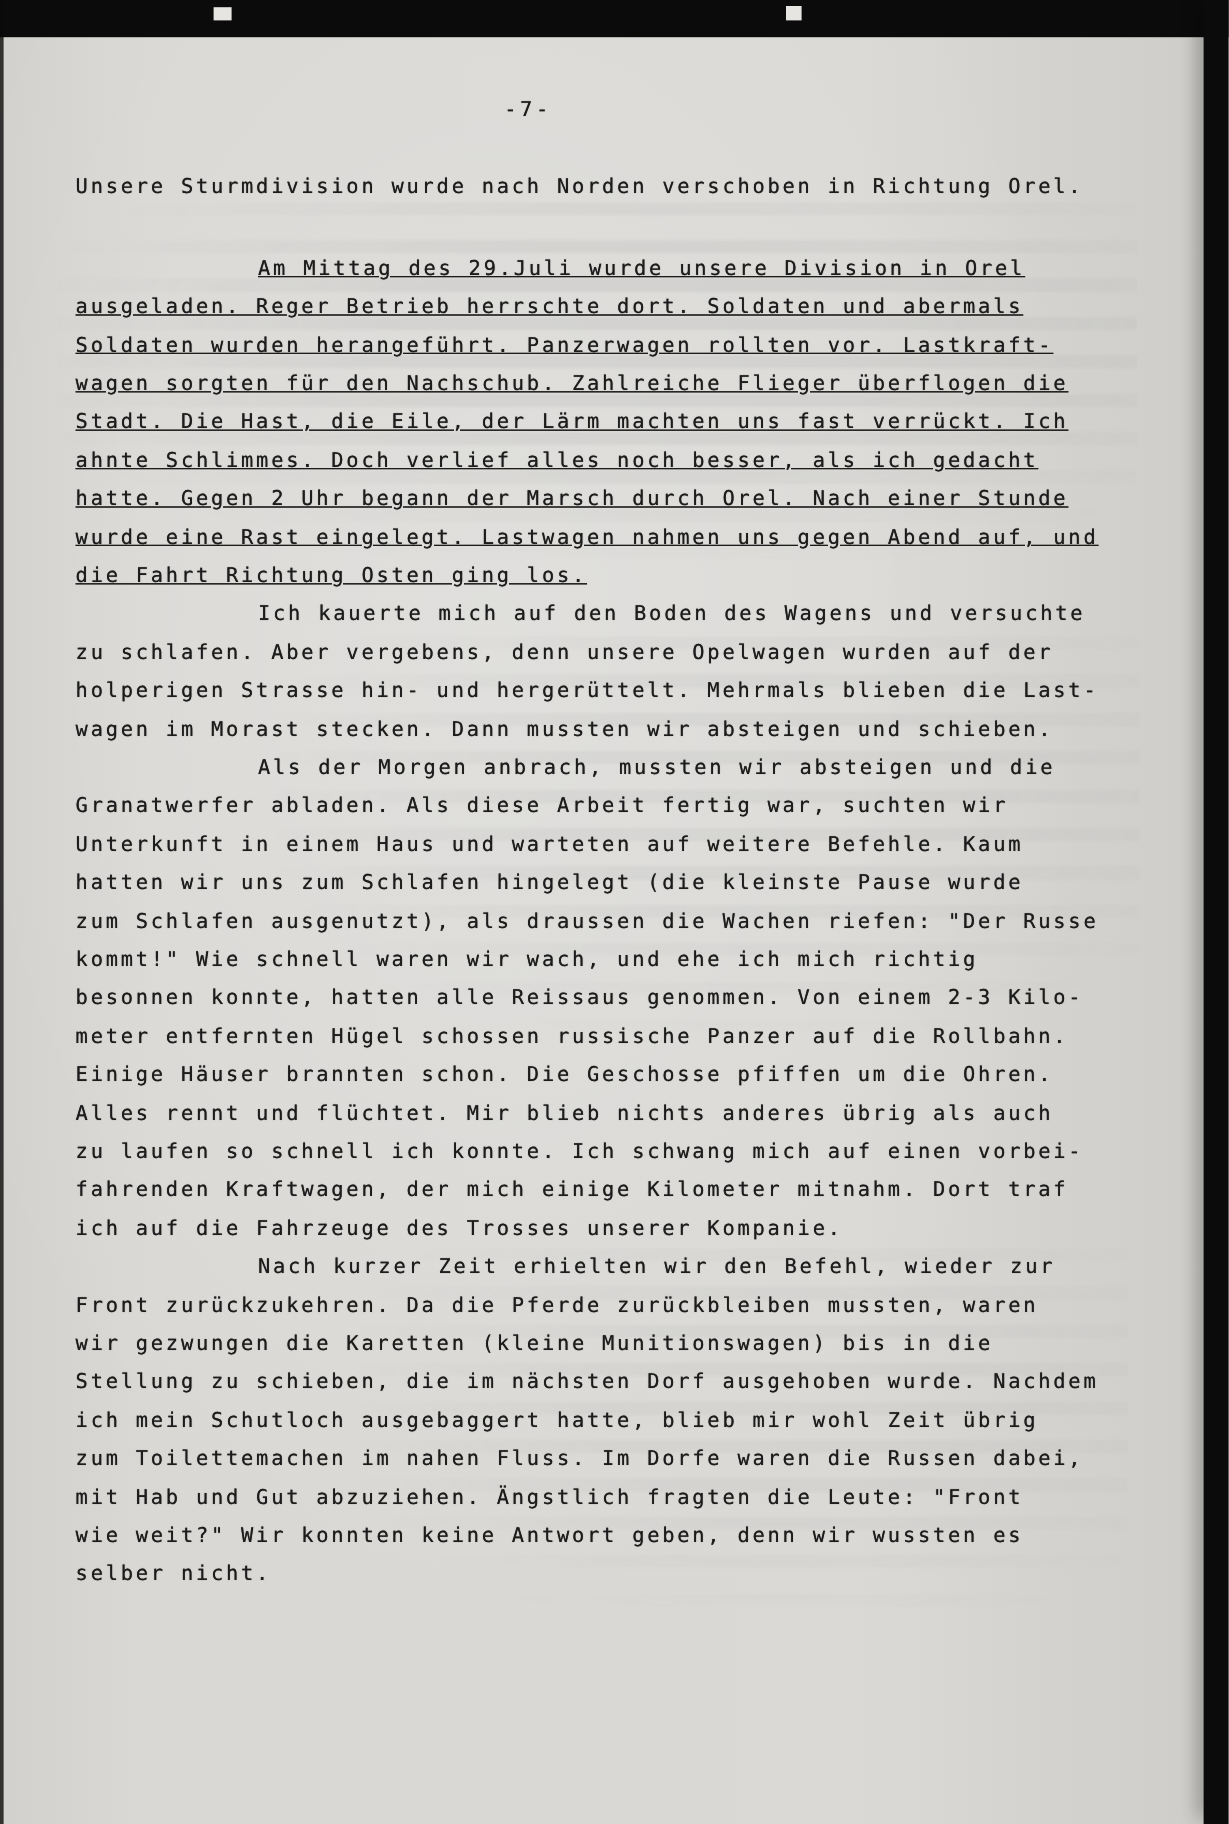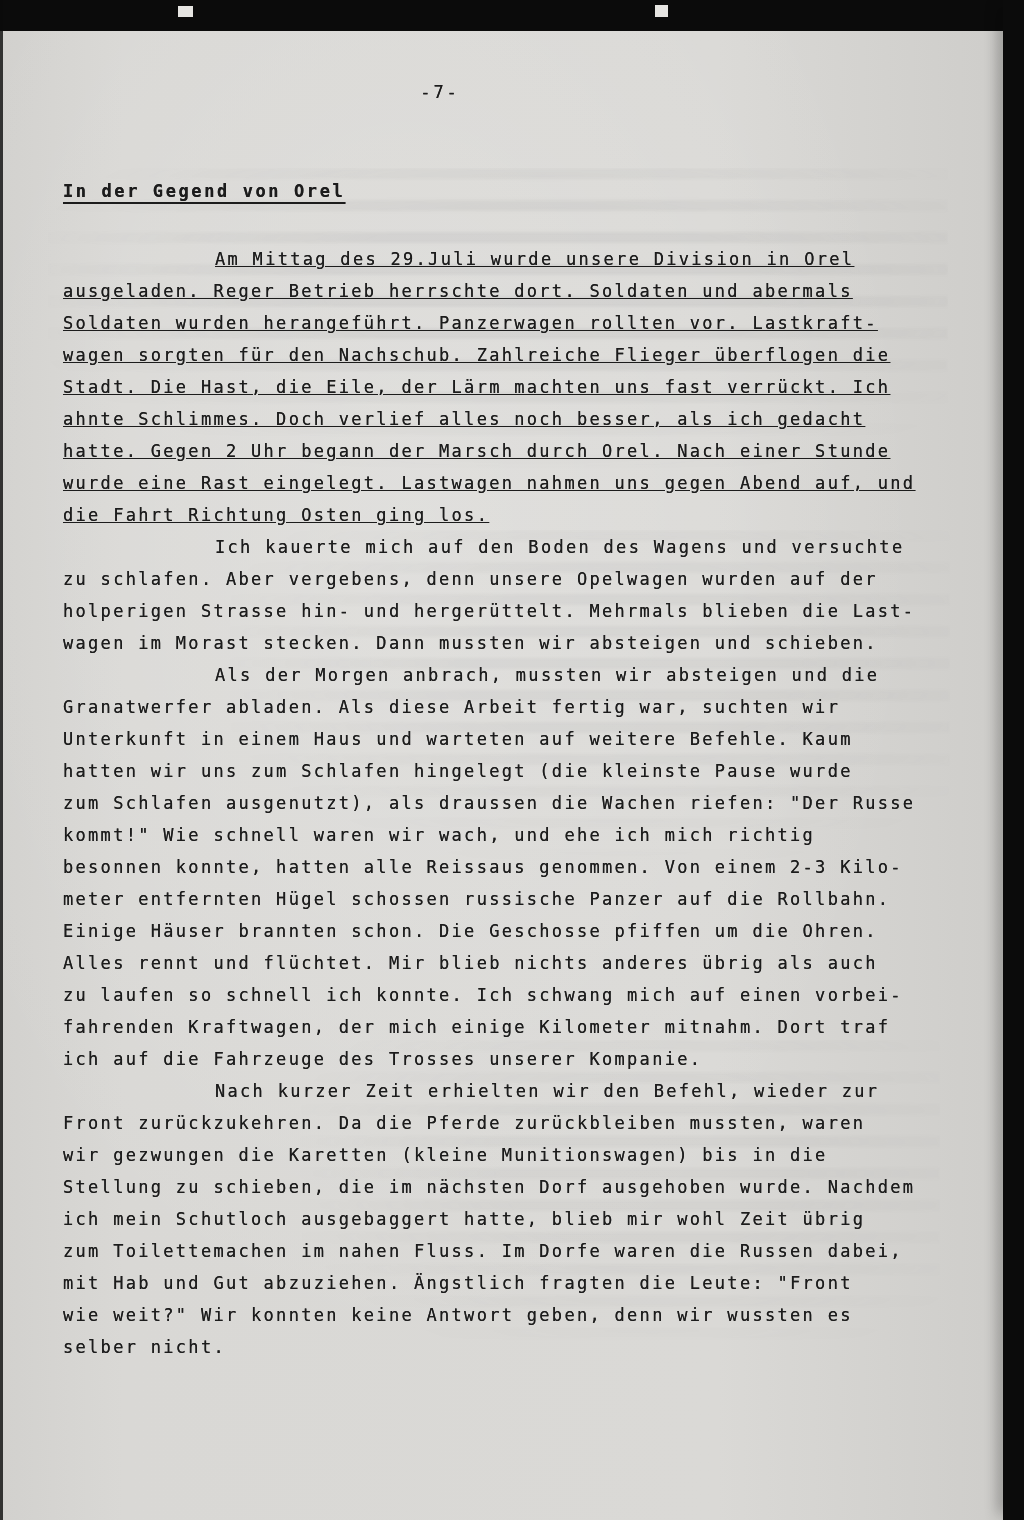--- a/index.html
+++ b/index.html
@@ -115,22 +115,22 @@
 
   <div class="bar-top"></div>
   <div class="notch n1"></div>
   <div class="notch n2"></div>
   <div class="bar-right"></div>
   <div class="bar-left"></div>
 
   <div class="page-number ink">-7-</div>
 
   <div class="content ink">
+    <p class="intro">Unsere Sturmdivision wurde nach Norden verschoben in Richtung Orel.</p>
 
-    <h2 class="heading">In der Gegend von Orel</h2>
 
     <p class="para first">Am Mittag des 29.Juli wurde unsere Division in Orel
 ausgeladen. Reger Betrieb herrschte dort. Soldaten und abermals
 Soldaten wurden herangeführt. Panzerwagen rollten vor. Lastkraft-
 wagen sorgten für den Nachschub. Zahlreiche Flieger überflogen die
 Stadt. Die Hast, die Eile, der Lärm machten uns fast verrückt. Ich
 ahnte Schlimmes. Doch verlief alles noch besser, als ich gedacht
 hatte. Gegen 2 Uhr begann der Marsch durch Orel. Nach einer Stunde
 wurde eine Rast eingelegt. Lastwagen nahmen uns gegen Abend auf, und
 die Fahrt Richtung Osten ging los.</p>

